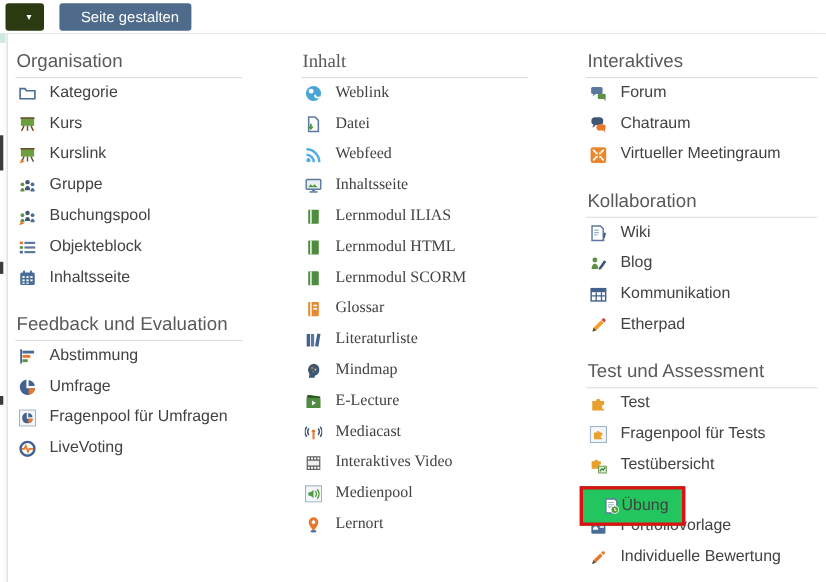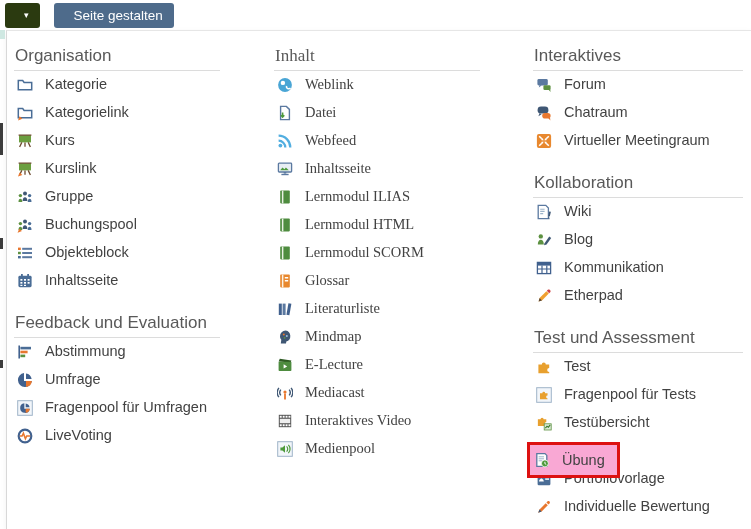--- a/index.html
+++ b/index.html
@@ -20,22 +20,22 @@
   .col3{left:526px;width:210px;}
   .sec + .sec{margin-top:13px;}
   .sec-title{font-size:17px;line-height:20px;font-weight:400;color:#595959;
              padding:0 0 4px 1px;border-bottom:1px solid #dcdcdc;margin:0 0 5px 0;}
   ul.items{list-style:none;margin:0;padding:0;}
   .item{height:28px;display:flex;align-items:flex-start;gap:11px;padding-left:2px;
         font-size:14.5px;color:#424242;cursor:pointer;white-space:nowrap;}
   .ic{width:18px;height:18px;flex:none;display:flex;align-items:center;justify-content:center;}
   .ic svg{width:16px;height:16px;display:block;}
   .item.hl{position:relative;z-index:2;overflow:visible;}
-  .hl-box{display:inline-flex;align-items:center;gap:11px;border:3px solid #dd1111;
-          padding:6px 12px 6px 3px;margin-left:-8px;background:#f9a8d4;}
+  .hl-box{display:inline-flex;align-items:center;border:3px solid #dd1111;
+          padding:6px 12px 6px 17px;margin-left:-8px;background:#22c55e;}
   
   .edge-tick{position:absolute;left:0;width:3px;background:#3c3c3c;z-index:6;}
   .tick1{top:123px;height:32px;}
   .tick2{top:238px;height:11px;}
   .tick3{top:360px;height:8px;}
   .sliver{position:absolute;left:0;top:30px;width:5px;height:9px;background:#cfe8e2;z-index:6;}
 </style>
 </head>
 <body>
 
@@ -59,29 +59,20 @@
     <div class="sec">
       <h3 class="sec-title">Organisation</h3>
       <ul class="items">
         <li class="item">
           <span class="ic">
               <svg viewBox="0 0 16 16">
                 <path d="M1.3 12.8V3.6h4.4l1.4 1.9h7.6v7.3z" fill="#fff" stroke="#4a6d96" stroke-width="1.5"></path>
               </svg>
             </span>
           <span>Kategorie</span>
-        </li>
-        <li class="item">
-          <span class="ic">
-              <svg viewBox="0 0 16 16">
-                <path d="M1.3 12.8V3.6h4.4l1.4 1.9h7.6v7.3z" fill="#fff" stroke="#4a6d96" stroke-width="1.5"></path>
-                <path d="M1 15.4l4.4-1.7-2.8-2.4z" fill="#e8772e"></path>
-              </svg>
-            </span>
-          <span>Kategorielink</span>
         </li>
         <li class="item">
           <span class="ic">
               <svg viewBox="0 0 16 16">
                 <rect x="2" y="2.2" width="12" height="7.2" fill="#6b9e3f"></rect>
                 <path d="M8 9.4v4.4M4.8 9.4L2.6 14M11.2 9.4l2.2 4.6M1.6 2.2h12.8" stroke="#6d4a2f" stroke-width="1.3" fill="none"></path>
               </svg>
             </span>
           <span>Kurs</span>
         </li>
@@ -350,20 +341,30 @@
         </li>
         <li class="item">
           <span class="ic">
               <svg viewBox="0 0 16 16">
                 <rect x="0.7" y="0.7" width="14.6" height="14.6" fill="#f2f6fa" stroke="#9fb3c8" stroke-width="1"></rect>
                 <path d="M3.4 6.4h2L8 4.2v7.6L5.4 9.6h-2z" fill="#4e9a3c"></path>
                 <path d="M9.6 5.4a3.6 3.6 0 0 1 0 5.2M11.4 3.8a6.2 6.2 0 0 1 0 8.4" fill="none" stroke="#4e9a3c" stroke-width="1.2"></path>
               </svg>
             </span>
           <span>Medienpool</span>
+        </li>
+        <li class="item">
+          <span class="ic">
+              <svg viewBox="0 0 16 16">
+                <ellipse cx="8" cy="14" rx="2.7" ry="1.2" fill="#4a6d96"></ellipse>
+                <path d="M8 1.2a4.4 4.4 0 0 0-4.4 4.4C3.6 8.9 8 13.6 8 13.6s4.4-4.7 4.4-8A4.4 4.4 0 0 0 8 1.2z" fill="#e8772e"></path>
+                <circle cx="8" cy="5.6" r="1.7" fill="#fff"></circle>
+              </svg>
+            </span>
+          <span>Lernort</span>
         </li>
       </ul>
     </div>
   </div>
 
   <div class="col col3">
     <div class="sec">
       <h3 class="sec-title">Interaktives</h3>
       <ul class="items">
         <li class="item">

